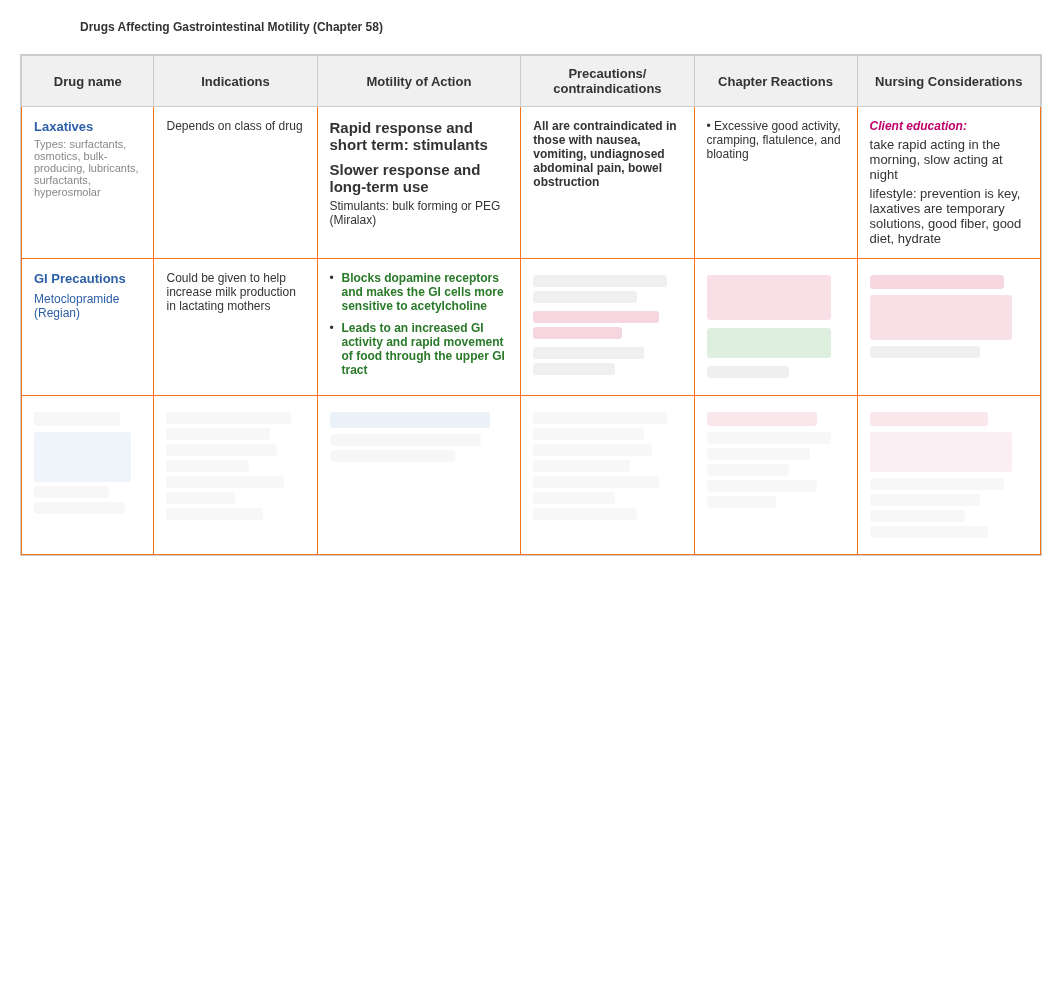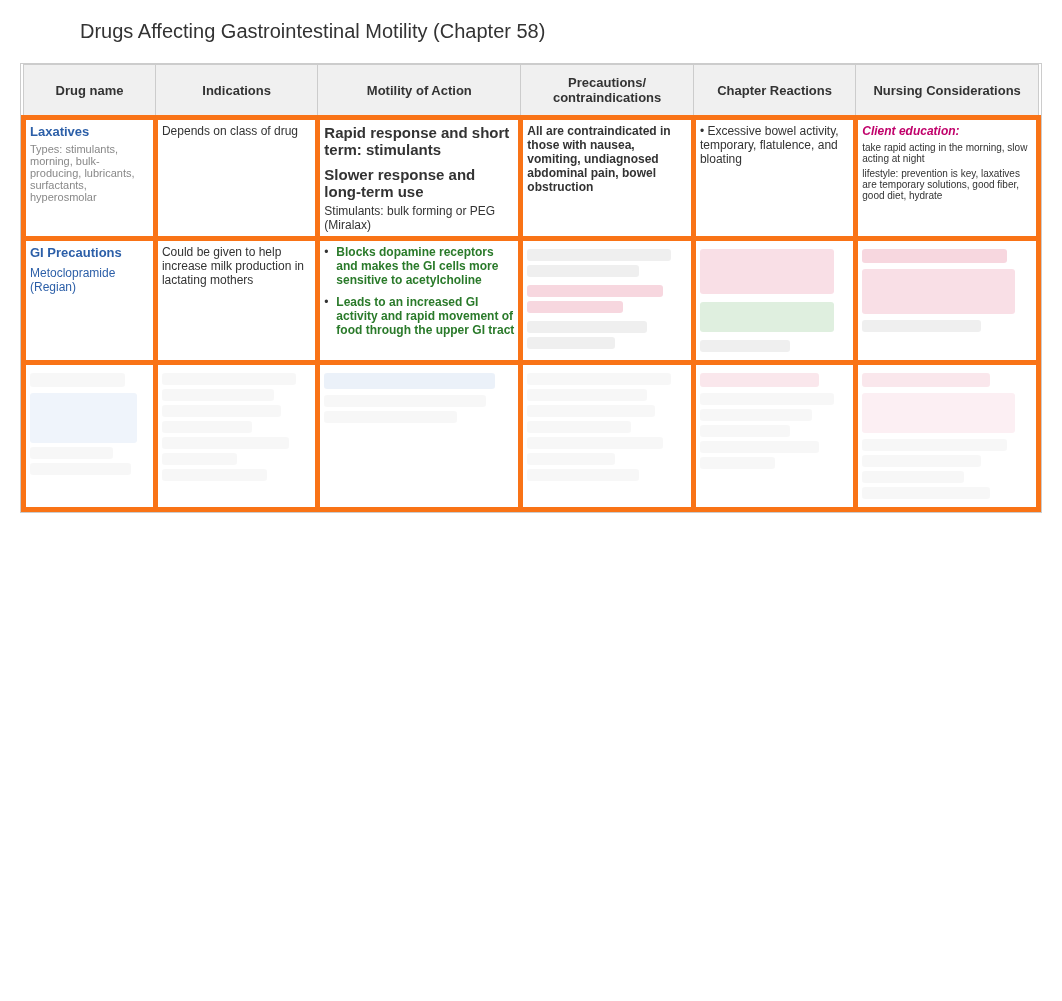--- a/index.html
+++ b/index.html
@@ -4,22 +4,22 @@
   <style>
     * { box-sizing: border-box; margin: 0; padding: 0; }
     body {
       font-family: Arial, sans-serif;
       font-size: 13px;
       background: #fff;
       color: #333;
       padding: 20px;
     }
     .page-title {
-      font-size: 20px;
-      font-weight: normal;
+      font-size: 12px;
+      font-weight: bold;
       margin-bottom: 20px;
       margin-left: 60px;
     }
     .table-wrapper {
       border: 1px solid #ccc;
       width: 100%;
       overflow: hidden;
     }
     table {
       width: 100%;
@@ -30,22 +30,22 @@
     }
     thead th {
       border: 1px solid #ccc;
       padding: 10px 8px;
       text-align: center;
       font-weight: bold;
       font-size: 13px;
       vertical-align: middle;
     }
     tbody td {
-      border: 5px solid #f97316;
-      padding: 4px;
+      border: 1px solid #f97316;
+      padding: 12px;
       vertical-align: top;
       font-size: 12px;
     }
     .drug-name {
       font-weight: bold;
       font-size: 13px;
     }
     .drug-subtitle {
       color: #888;
       font-size: 11px;
@@ -106,21 +106,21 @@
       margin: 4px 0;
       opacity: 0.5;
     }
     .client-ed {
       color: #c0006a;
       font-weight: bold;
       font-size: 12px;
       font-style: italic;
     }
     .nursing-text {
-      font-size: 10px;
+      font-size: 13px;
       color: #333;
     }
     .precaution-bold {
       font-weight: bold;
       font-size: 12px;
     }
   </style>
 </head>
 <body>
 
@@ -137,36 +137,36 @@
 contraindications</th>
         <th style="width:16%">Chapter Reactions</th>
         <th style="width:18%">Nursing Considerations</th>
       </tr>
     </thead>
     <tbody>
 
       <tr>
         <td>
           <span class="drug-name blue-text">Laxatives</span>
-          <div class="drug-subtitle">Types: stimulants, morning, bulk-producing, lubricants, surfactants, hyperosmolar</div>
+          <div class="drug-subtitle">Types: surfactants, osmotics, bulk-producing, lubricants, surfactants, hyperosmolar</div>
         </td>
         <td>
           <span>Depends on class of drug</span>
         </td>
         <td>
           <div class="mechanism-bold">Rapid response and short term: stimulants</div>
           <div class="mechanism-bold" style="margin-top:8px">Slower response and long-term use</div>
           <div style="font-weight:normal; margin-top:4px">Stimulants: bulk forming or PEG (Miralax)</div>
         </td>
         <td>
           <span class="precaution-bold">All are contraindicated in those with nausea, vomiting, undiagnosed abdominal pain, bowel obstruction</span>
         </td>
         <td>
           <span>•</span>
-          <span>Excessive bowel activity, temporary, flatulence, and bloating</span>
+          <span>Excessive good activity, cramping, flatulence, and bloating</span>
         </td>
         <td>
           <div class="client-ed">Client education:</div>
           <div class="nursing-text" style="margin-top:4px">take rapid acting in the morning, slow acting at night</div>
           <div class="nursing-text" style="margin-top:4px">lifestyle: prevention is key, laxatives are temporary solutions, good fiber, good diet, hydrate</div>
         </td>
       </tr>
 
       <tr>
         <td>

